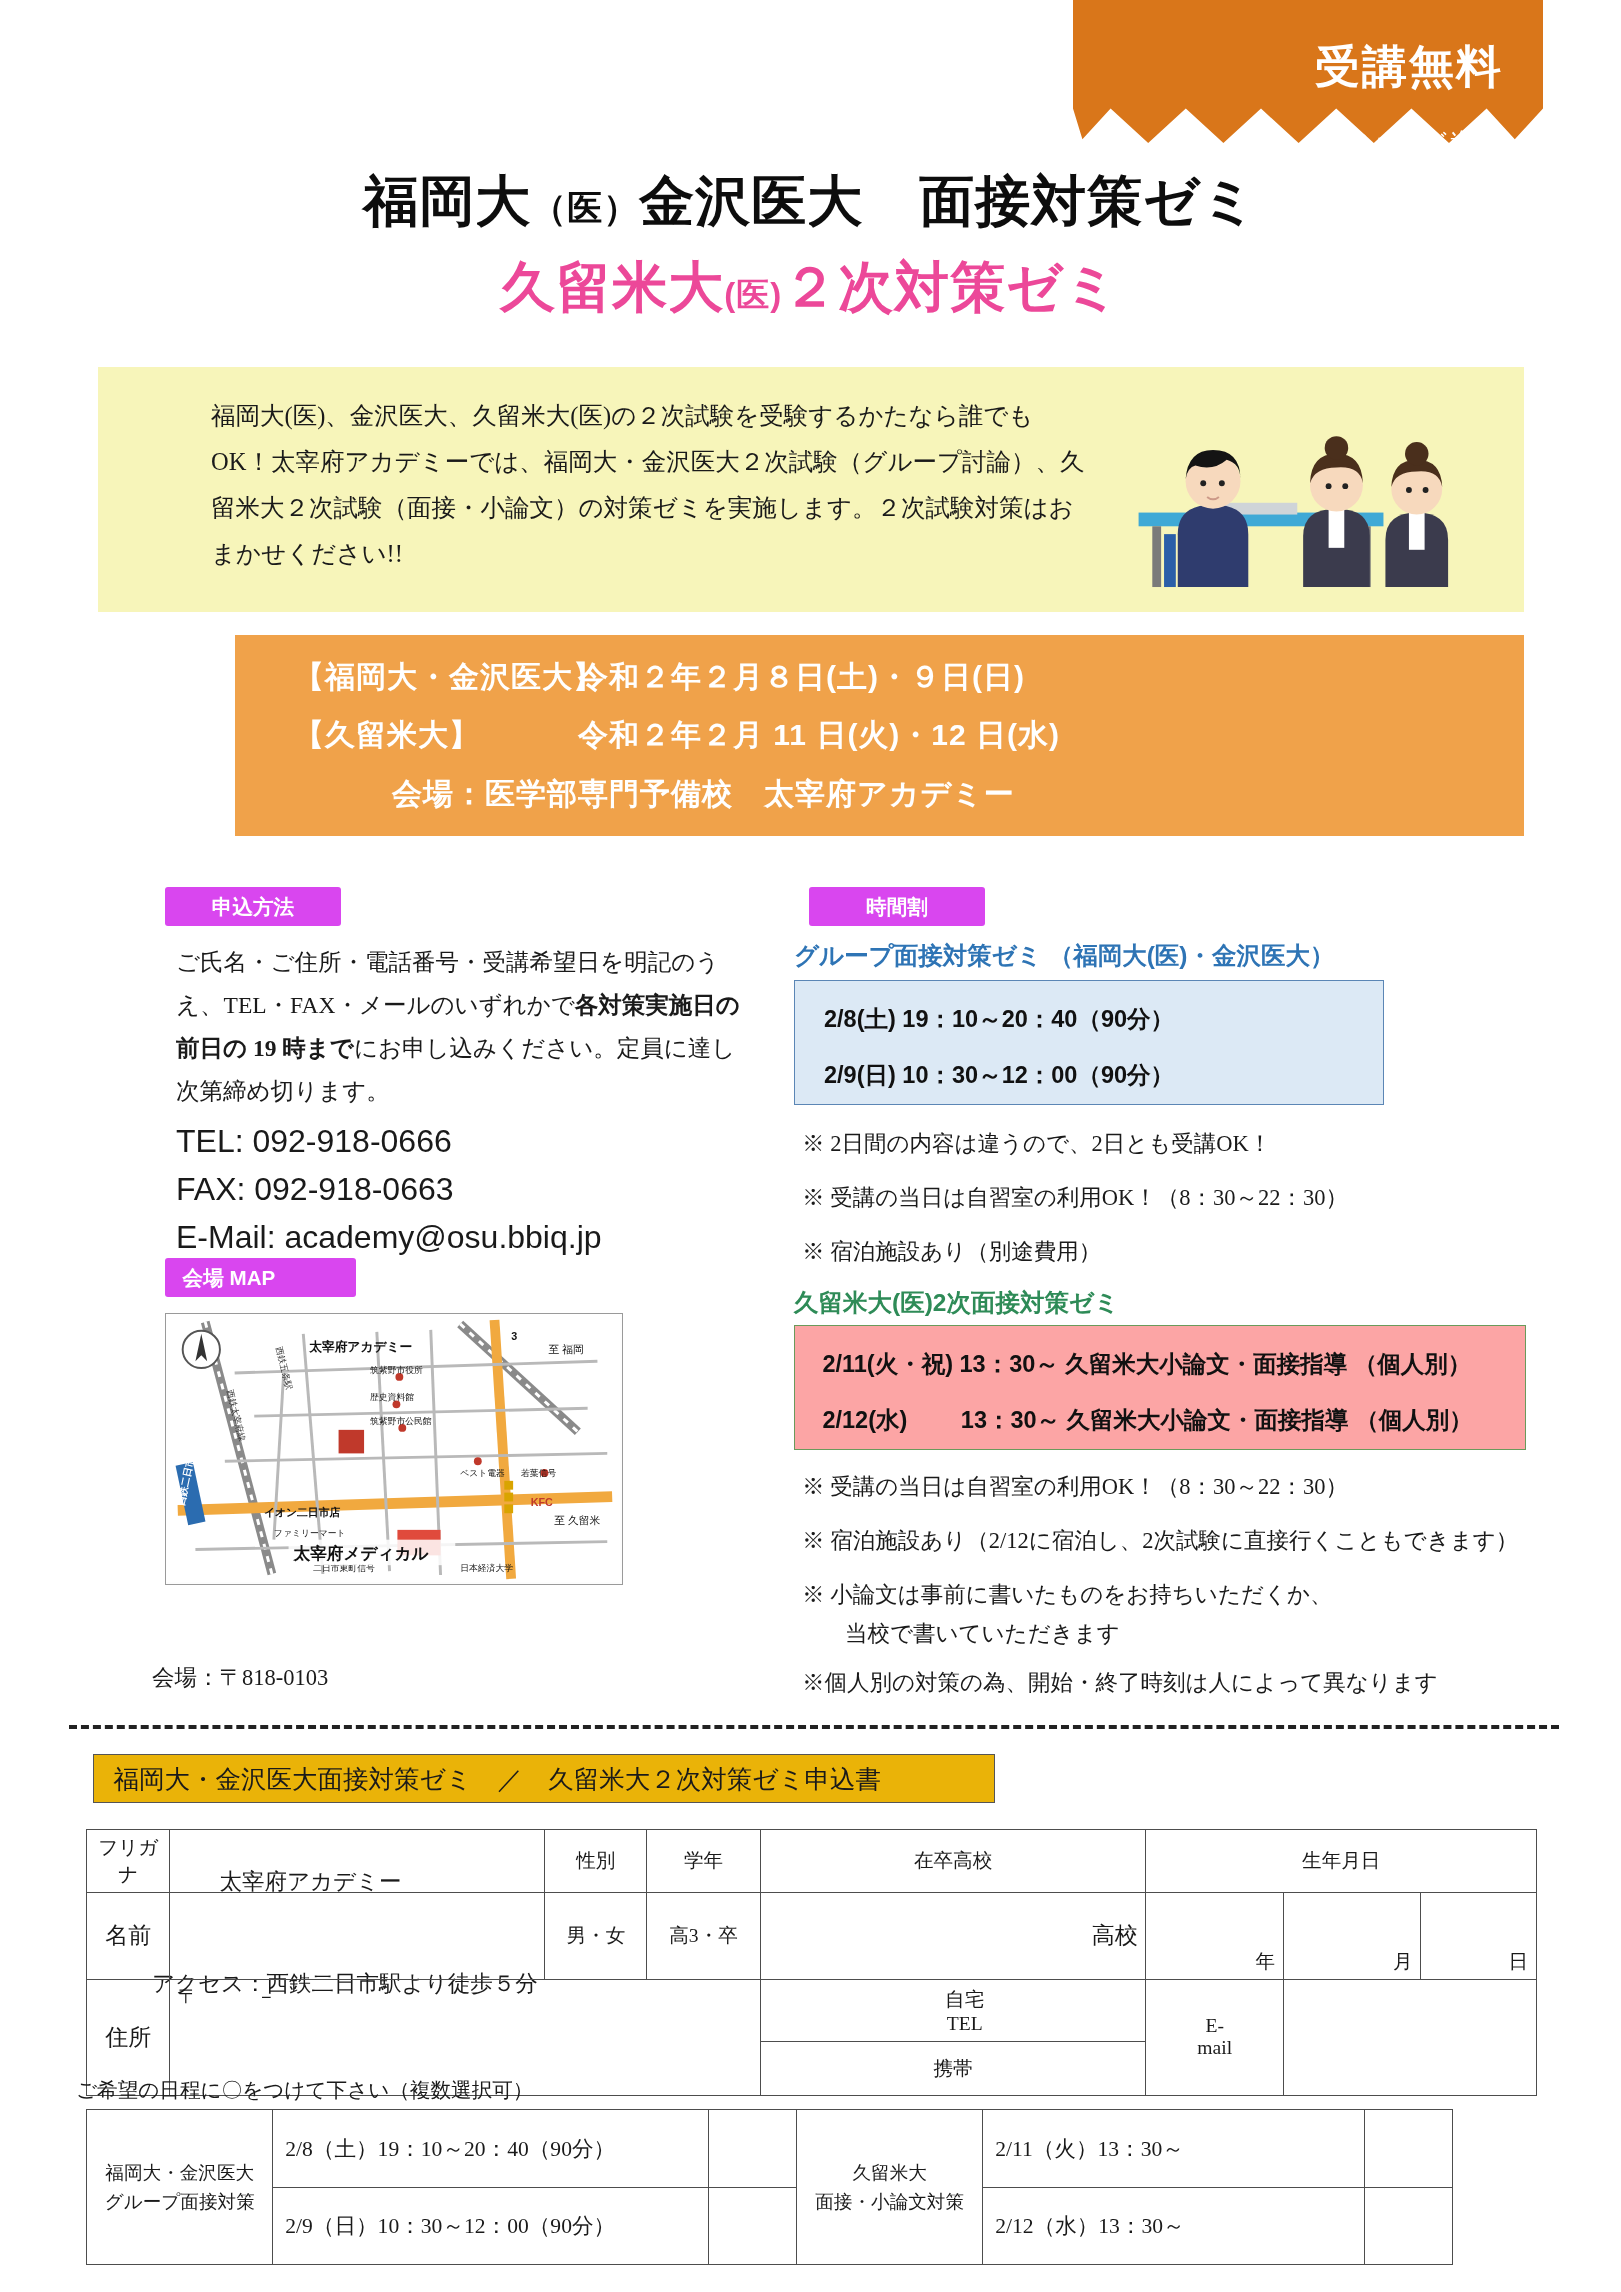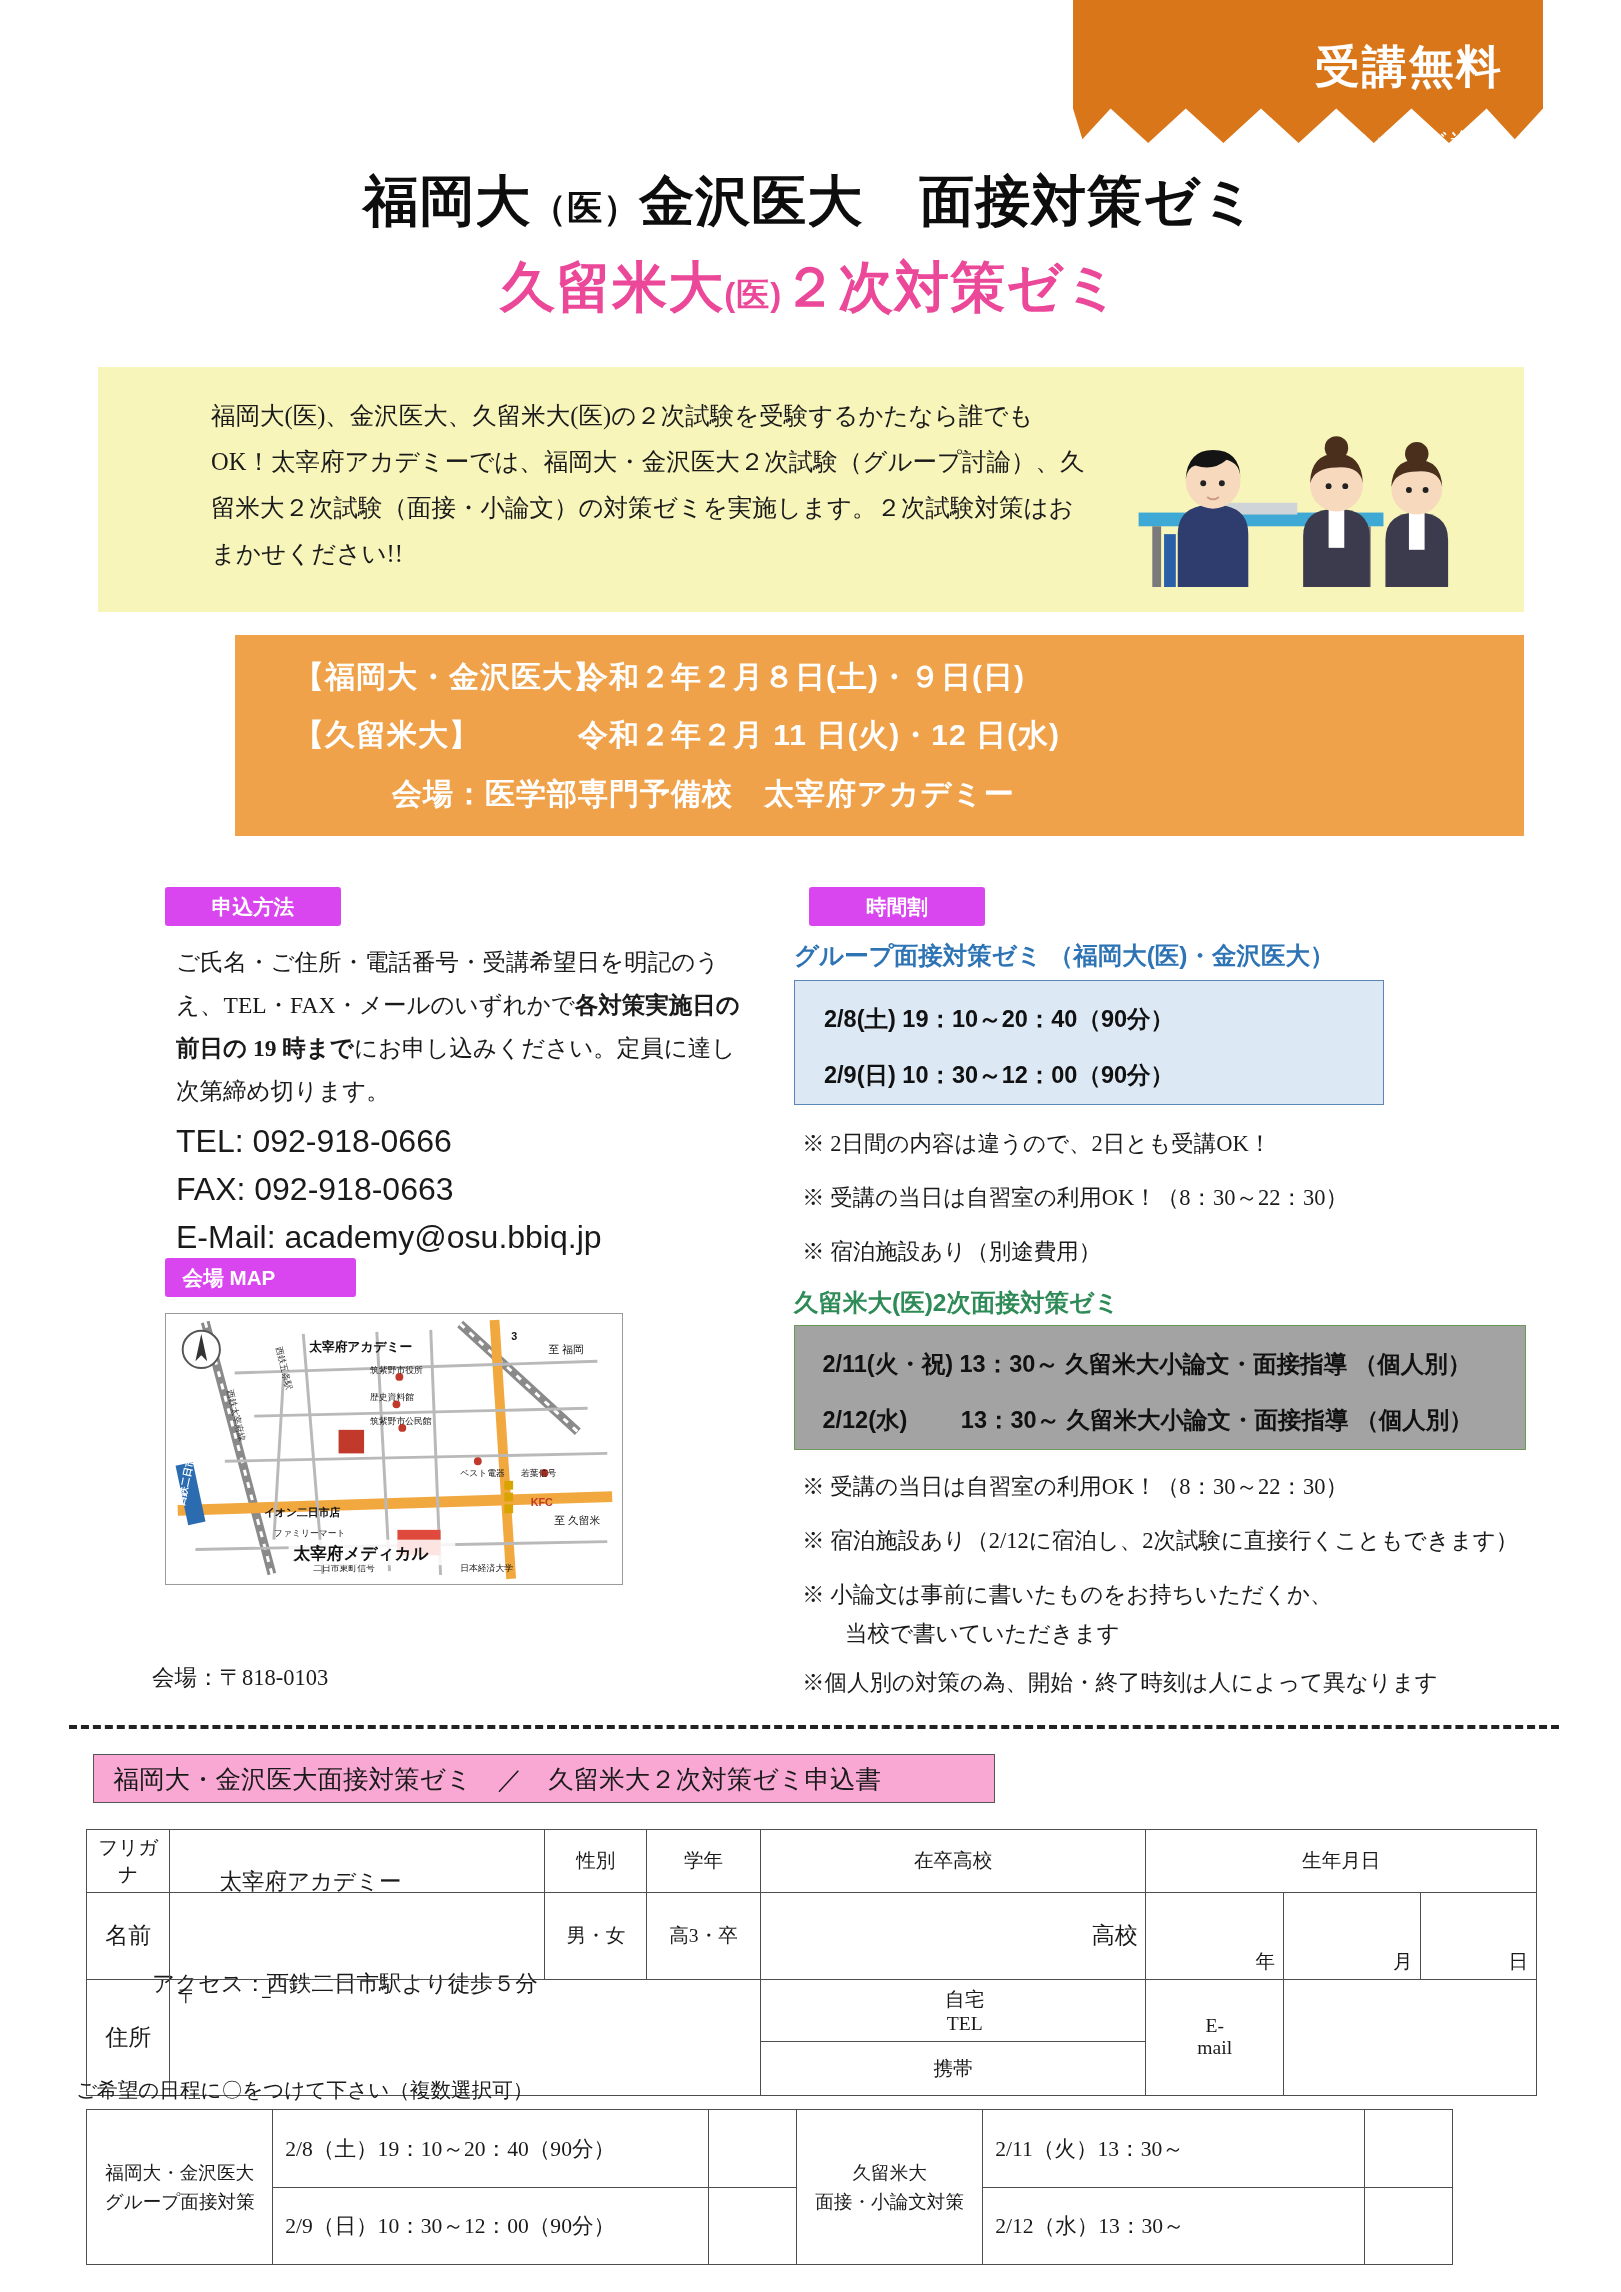--- a/index.html
+++ b/index.html
@@ -197,21 +197,21 @@
     position: absolute;
     top: 980px; left: 794px;
     width: 588px; height: 123px;
     background: #dce9f5;
     border: 1px solid #5b86b5;
   }
   .tt-box2 {
     position: absolute;
     top: 1325px; left: 794px;
     width: 730px; height: 123px;
-    background: #a3a3a3;
+    background: #fca5a5;
     border: 1px solid #6a9a5b;
   }
   .tt-line {
     position: absolute;
     font-family: "Liberation Sans", sans-serif;
     font-weight: bold;
     font-size: 23.5px;
     color: #111;
     white-space: nowrap;
   }
@@ -250,21 +250,21 @@
     position: absolute;
     top: 1754px;
     left: 93px;
     width: 902px;
     height: 49px;
     border: 1px solid #555;
     font-size: 25.5px;
     line-height: 49px;
     padding-left: 19.6px;
     box-sizing: border-box;
-    background: #f9a8d4;
+    background: #eab308;
   }
 
   table.appform {
     position: absolute;
     top: 1829px;
     left: 86px;
     width: 1451px;
     border-collapse: collapse;
     font-size: 19.6px;
   }

